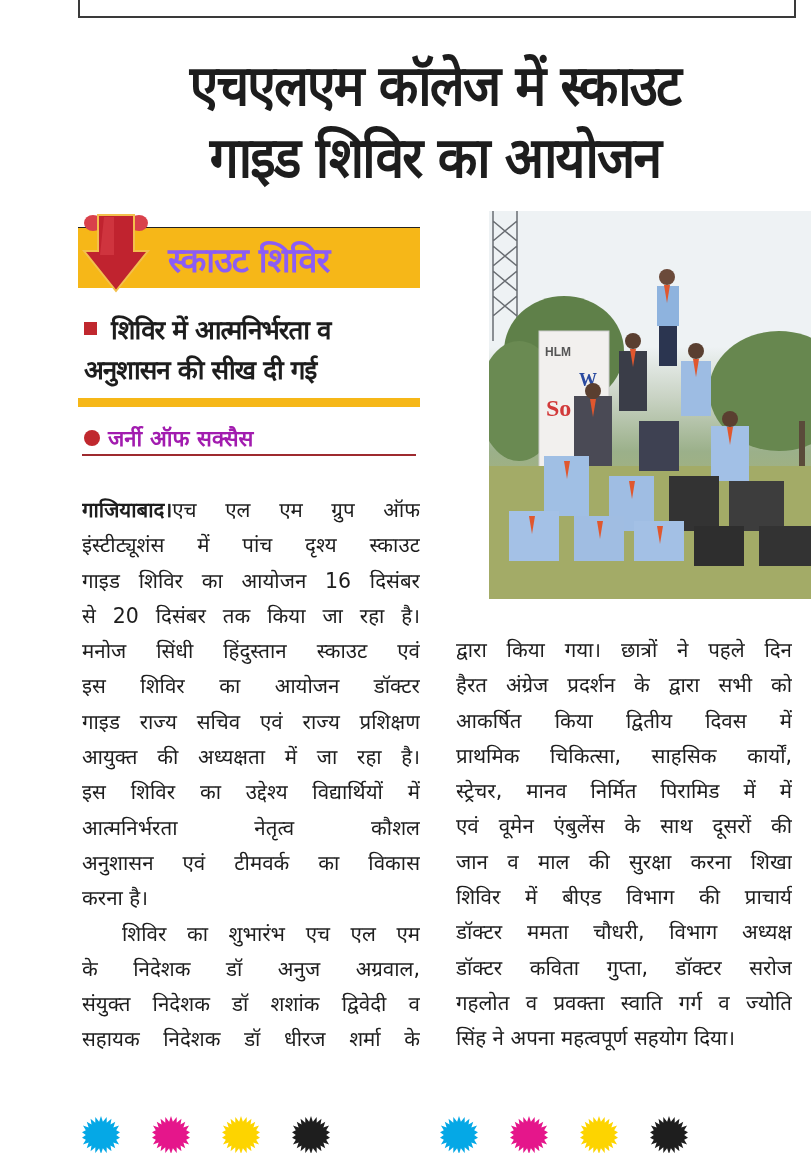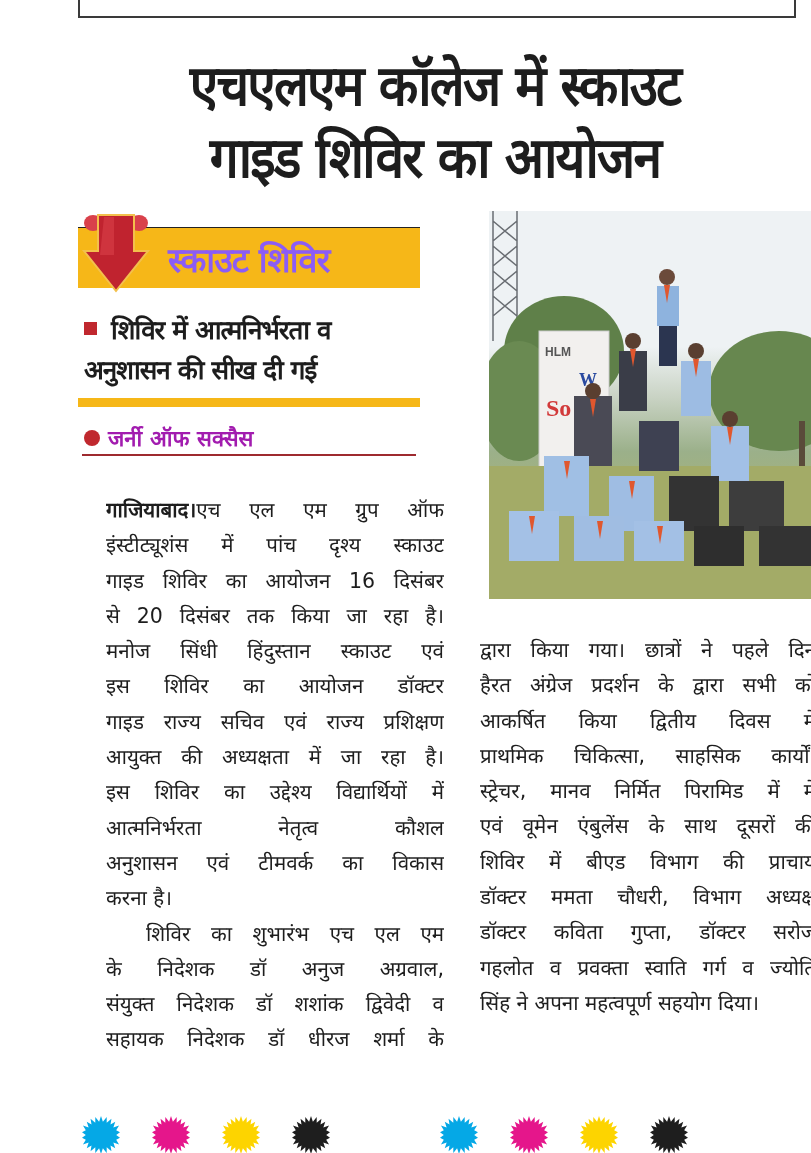--- a/index.html
+++ b/index.html
@@ -28,21 +28,21 @@
                     margin-right: 14px; vertical-align: middle; position: relative; top: -3px; }
 
   .yellow-bar { position: absolute; left: 78px; top: 398px; width: 342px; height: 9px; background: #f6b718; }
 
   .byline { position: absolute; left: 84px; top: 422px; font-size: 22px; font-weight: bold; color: #a21caf; }
   .byline-dot { display: inline-block; width: 16px; height: 16px; border-radius: 50%; background: #c0282e;
                 margin-right: 8px; vertical-align: middle; position: relative; top: -2px; }
   .byline-rule { position: absolute; left: 82px; top: 454px; width: 334px; height: 2px; background: #9e2a2f; }
 
   .col { position: absolute; font-size: 20.5px; line-height: 35.3px; text-align: justify;
-         text-align-last: justify; color: #1d1d1d; margin-left: 24px; }
+         text-align-last: justify; color: #1d1d1d; }
   .col .line { display: block; height: 35.3px; white-space: nowrap; overflow: hidden; text-align-last: justify; }
   .col .line.last { text-align-last: left; }
   .col .line.indent { padding-left: 40px; }
   .dateline { font-weight: bold; }
   .col-left { left: 82px; top: 493px; width: 338px; }
   .col-right { left: 456px; top: 633px; width: 336px; }
 
   .photo { position: absolute; left: 453px; top: 211px; width: 342px; height: 388px; overflow: hidden;
            background: linear-gradient(180deg, #eef2f4 0%, #eef2f4 35%, #c9d3c4 48%, #9bb08a 62%, #a9b373 78%, #b8b67a 100%); margin-left: 36px; }
 
@@ -156,20 +156,21 @@
   </svg>
 </div>
 
 <div class="col col-right">
   <span class="line">द्वारा किया गया। छात्रों ने पहले दिन</span>
   <span class="line">हैरत अंग्रेज प्रदर्शन के द्वारा सभी को</span>
   <span class="line">आकर्षित किया द्वितीय दिवस में</span>
   <span class="line">प्राथमिक चिकित्सा, साहसिक कार्यों,</span>
   <span class="line">स्ट्रेचर, मानव निर्मित पिरामिड में में</span>
   <span class="line">एवं वूमेन एंबुलेंस के साथ दूसरों की</span>
+  <span class="line">जान व माल की सुरक्षा करना शिखा</span>
   <span class="line">शिविर में बीएड विभाग की प्राचार्य</span>
   <span class="line">डॉक्टर ममता चौधरी, विभाग अध्यक्ष</span>
   <span class="line">डॉक्टर कविता गुप्ता, डॉक्टर सरोज</span>
   <span class="line">गहलोत व प्रवक्ता स्वाति गर्ग व ज्योति</span>
   <span class="line last">सिंह ने अपना महत्वपूर्ण सहयोग दिया।</span>
 </div>
 
 <div class="reg-marks reg-left">
   <svg class="reg-mark" viewBox="0 0 40 40">
       <polygon points="20,0 22,6 26,1 26,7 31,3 30,9 35,6 33,12 39,10 36,15 40,17 36,20 40,23 36,25 39,30 33,28 35,34 30,31 31,37 26,33 26,39 22,34 20,40 18,34 14,39 14,33 9,37 10,31 5,34 7,28 1,30 4,25 0,23 4,20 0,17 4,15 1,10 7,12 5,6 10,9 9,3 14,7 14,1 18,6" fill="#05a8e6"></polygon>

